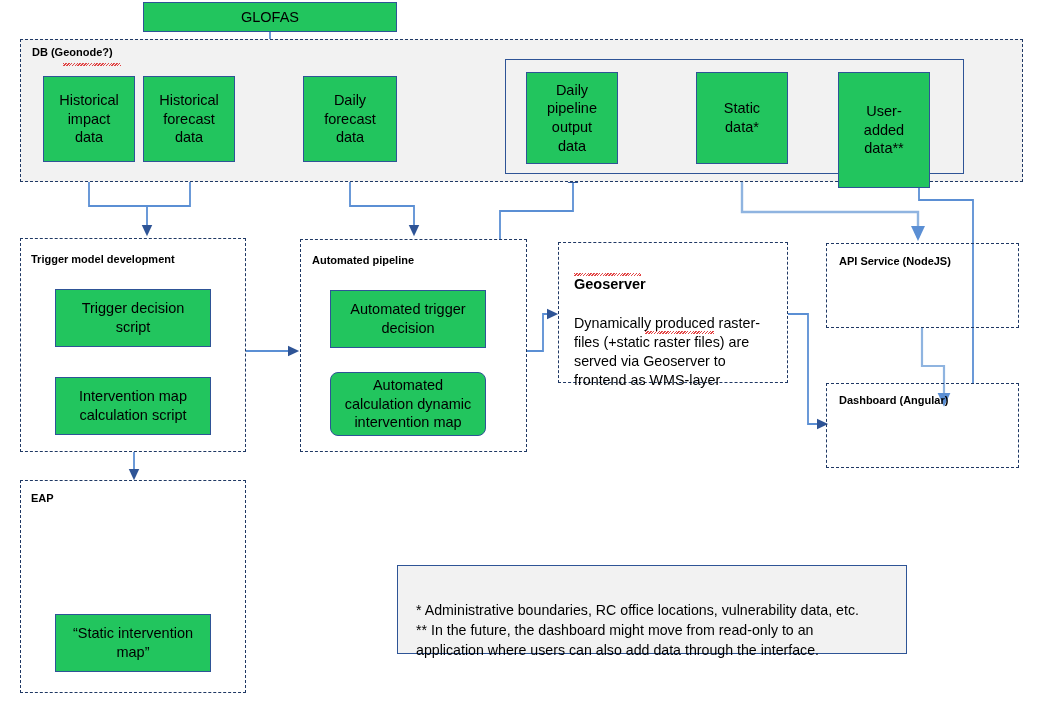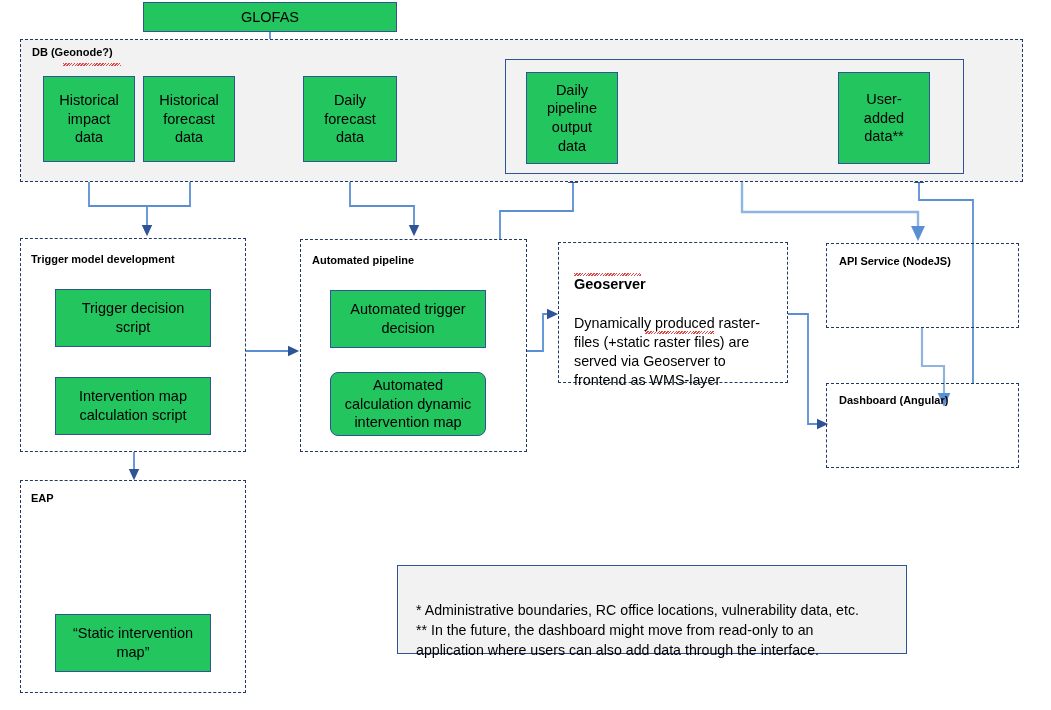--- a/index.html
+++ b/index.html
@@ -174,22 +174,26 @@
 
   <div class="node plainbox" style="left:505px; top:59px; width:459px; height:115px;"></div>
 
   <div class="node solidbox" style="left:526px; top:72px; width:92px; height:92px;">
     <span class="nodelabel" style="white-space:pre-line;">Daily
 pipeline
 output
 data</span>
   </div>
 
-
-  <div class="node solidbox" style="left:838px; top:72px; width:92px; height:92px;justify-content:center;">
+  <div class="node solidbox" style="left:696px; top:72px; width:92px; height:92px;">
+    <span class="nodelabel" style="white-space:pre-line;">Static
+data*</span>
+  </div>
+
+  <div class="node solidbox" style="left:838px; top:72px; width:92px; height:116px;justify-content:center;">
     <span class="nodelabel" style="white-space:pre-line;">User-
 added
 data**</span>
   </div>
 
   <div class="node dashedbox" style="left:20px; top:238px; width:226px; height:214px;"></div>
   <div class="grouplabel" style="left:31px; top:253px;">Trigger model development</div>
 
   <div class="node solidbox" style="left:55px; top:289px; width:156px; height:58px;">
     <span class="nodelabel" style="white-space:pre-line;">Trigger decision

